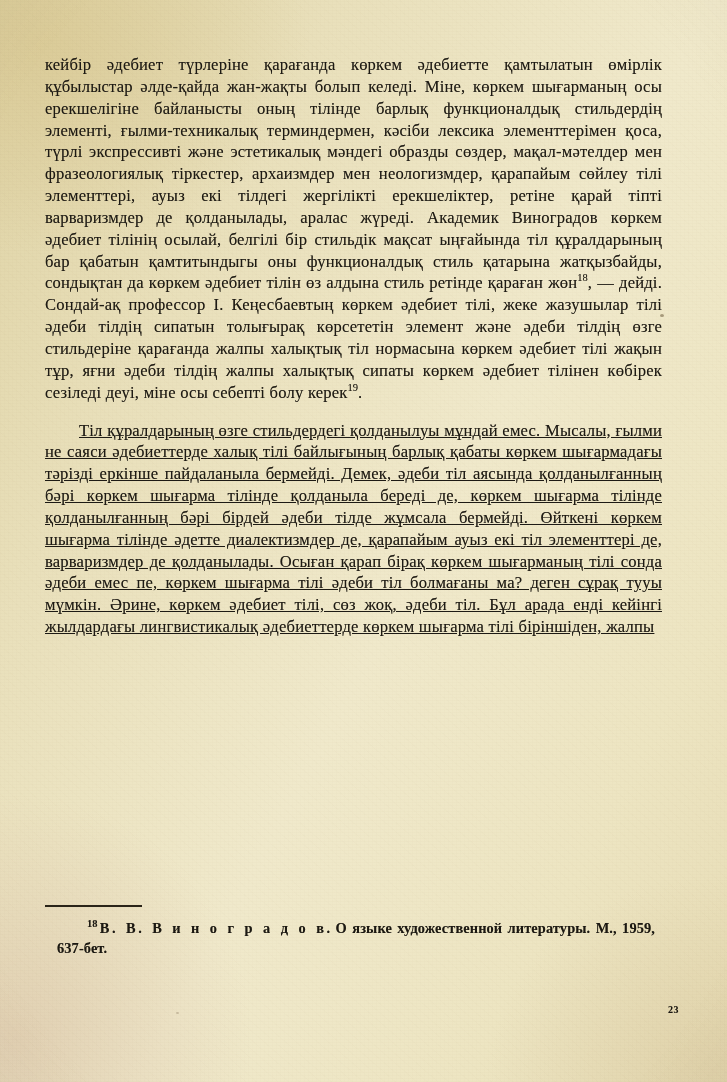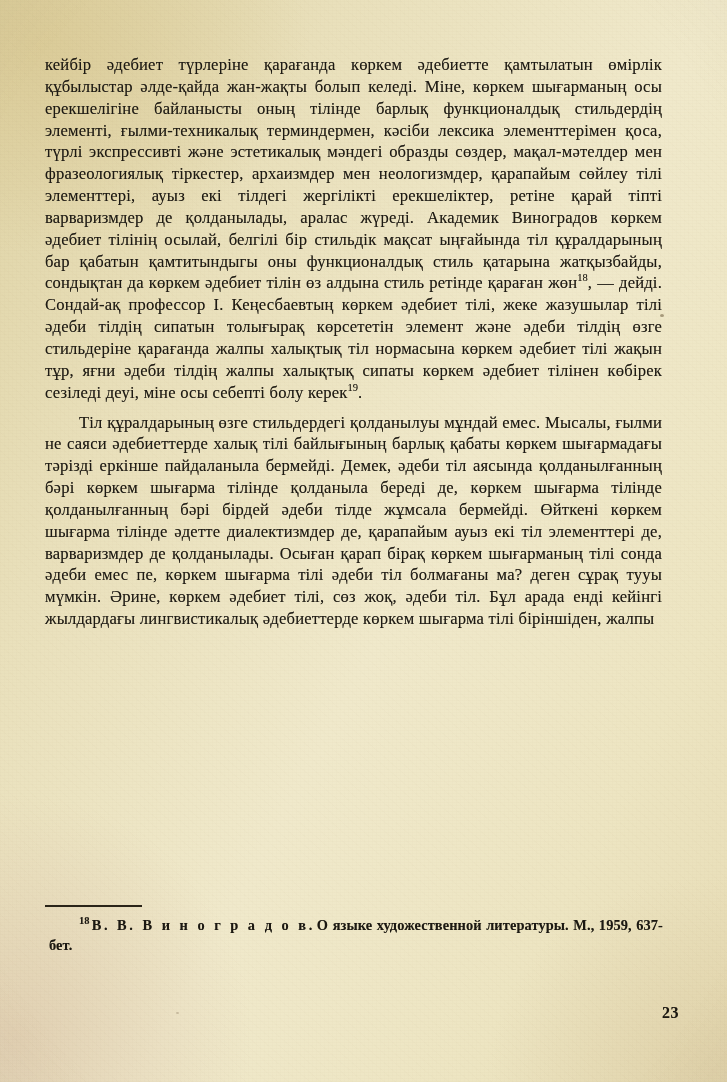--- a/index.html
+++ b/index.html
@@ -67,21 +67,21 @@
     text-align: justify;
     text-align-last: left;
     font-size: 16.6px;
     line-height: 21.85px;
     color: #1d1a14;
     letter-spacing: .18px;
     word-spacing: .2px;
     hyphens: none;
     text-shadow: 0 0 .6px rgba(40,32,18,.45);
   }
-  p.body + p.body { margin-top: 8px; }
+  p.body + p.body { margin-top: 16px; text-decoration: underline; }
   p.indent { text-indent: 34px; }
   sup.fn {
     font-size: 10.5px;
     vertical-align: super;
     line-height: 0;
     letter-spacing: 0;
   }
 
   
   #footnotes {
@@ -90,21 +90,21 @@
     top: 905px;
     width: 622px;
   }
   #fn-rule {
     width: 97px;
     height: 2px;
     background: #2a2418;
     margin: 0 0 9px 0;
   }
   p.fnote {
-    margin: 4px;
+    margin: 12px;
     font-size: 14.4px;
     line-height: 19.6px;
     font-weight: bold;
     color: #1b1812;
     text-align: justify;
     text-align-last: left;
     letter-spacing: .1px;
     text-shadow: 0 0 .5px rgba(40,32,18,.4);
   }
   p.fnote .num {
@@ -117,21 +117,21 @@
   p.fnote .spaced {
     letter-spacing: 2.6px;
   }
   p.fnote .ind { display: inline-block; width: 30px; }
 
   
   #folio {
     position: absolute;
     right: 48px;
     top: 1004px;
-    font-size: 16px;
+    font-size: 10px;
     font-weight: bold;
     color: #1b1812;
     letter-spacing: .5px;
     text-shadow: 0 0 .5px rgba(40,32,18,.4);
   }
 </style>
 </head>
 <body>
 
 <div id="page">

